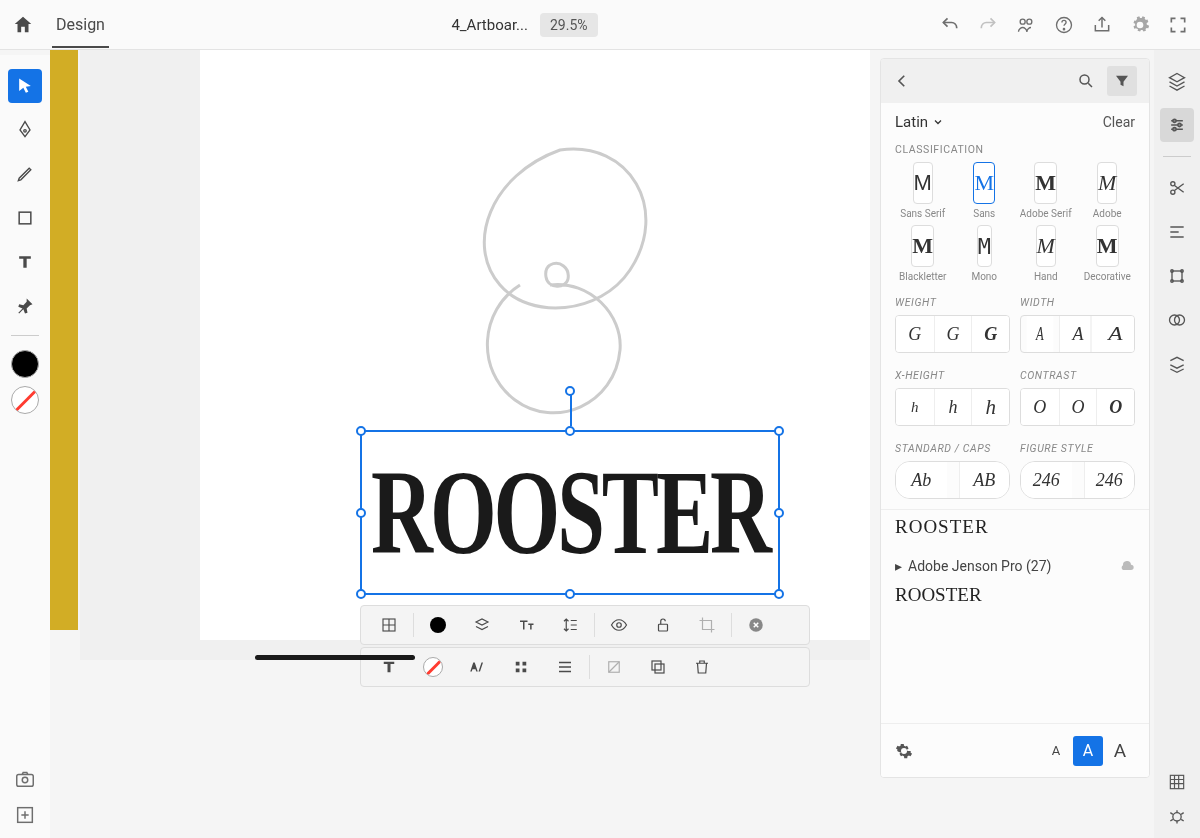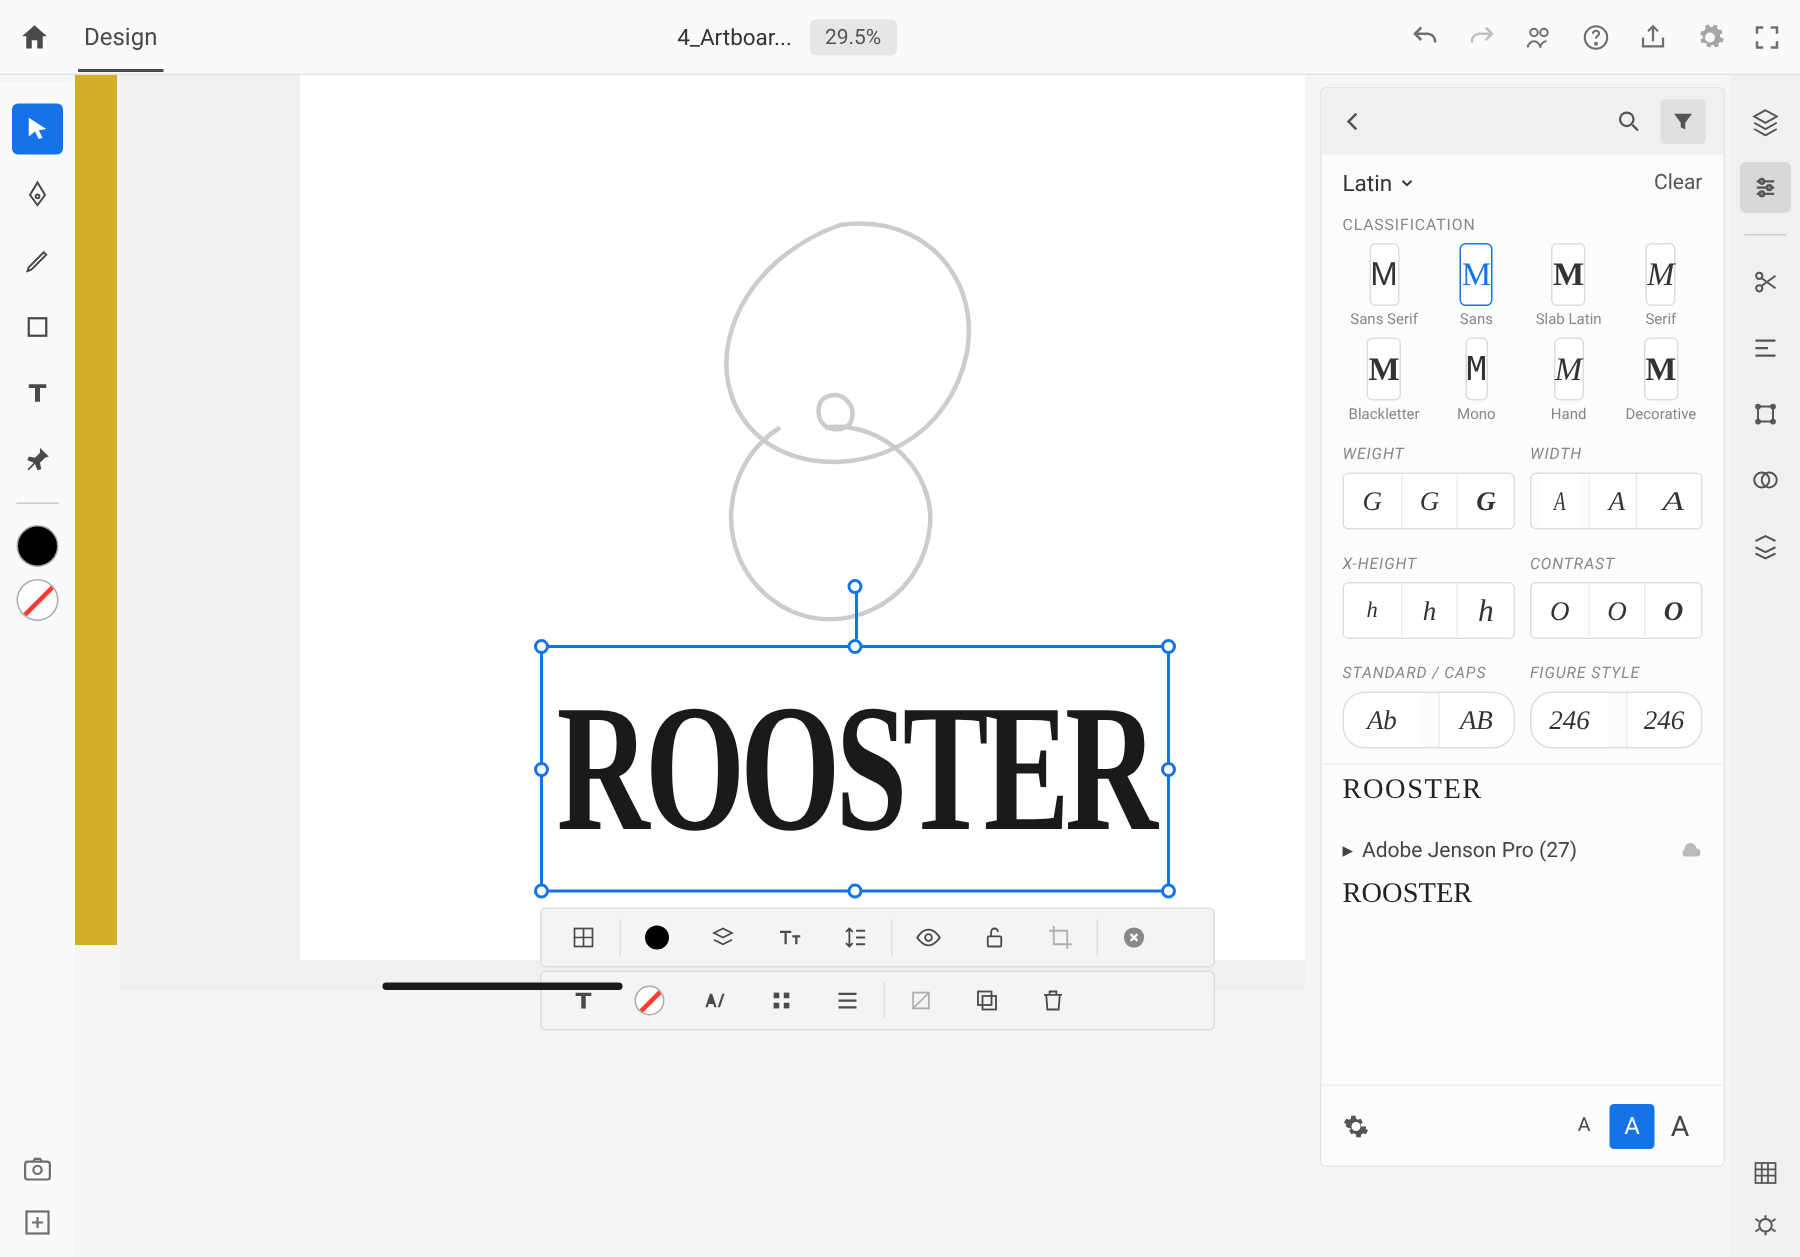--- a/index.html
+++ b/index.html
@@ -351,25 +351,25 @@
         <div class="chip-col">
           <div class="chip" style="font-family:Arial,sans-serif">M</div>
           <div class="chip-label">Sans Serif</div>
         </div>
         <div class="chip-col">
           <div class="chip active" style="font-family:Georgia,serif">M</div>
           <div class="chip-label">Sans</div>
         </div>
         <div class="chip-col">
           <div class="chip" style="font-family:'Rockwell',Georgia,serif;font-weight:bold">M</div>
-          <div class="chip-label">Slab Latin</div>
+          <div class="chip-label">Adobe Serif</div>
         </div>
         <div class="chip-col">
           <div class="chip" style="font-family:'Brush Script MT',cursive;font-style:italic">M</div>
-          <div class="chip-label">Serif</div>
+          <div class="chip-label">Adobe</div>
         </div>
         <div class="chip-col">
           <div class="chip" style="font-family:Georgia,serif;font-weight:bold">M</div>
           <div class="chip-label">Blackletter</div>
         </div>
         <div class="chip-col">
           <div class="chip" style="font-family:Menlo,monospace">M</div>
           <div class="chip-label">Mono</div>
         </div>
         <div class="chip-col">

